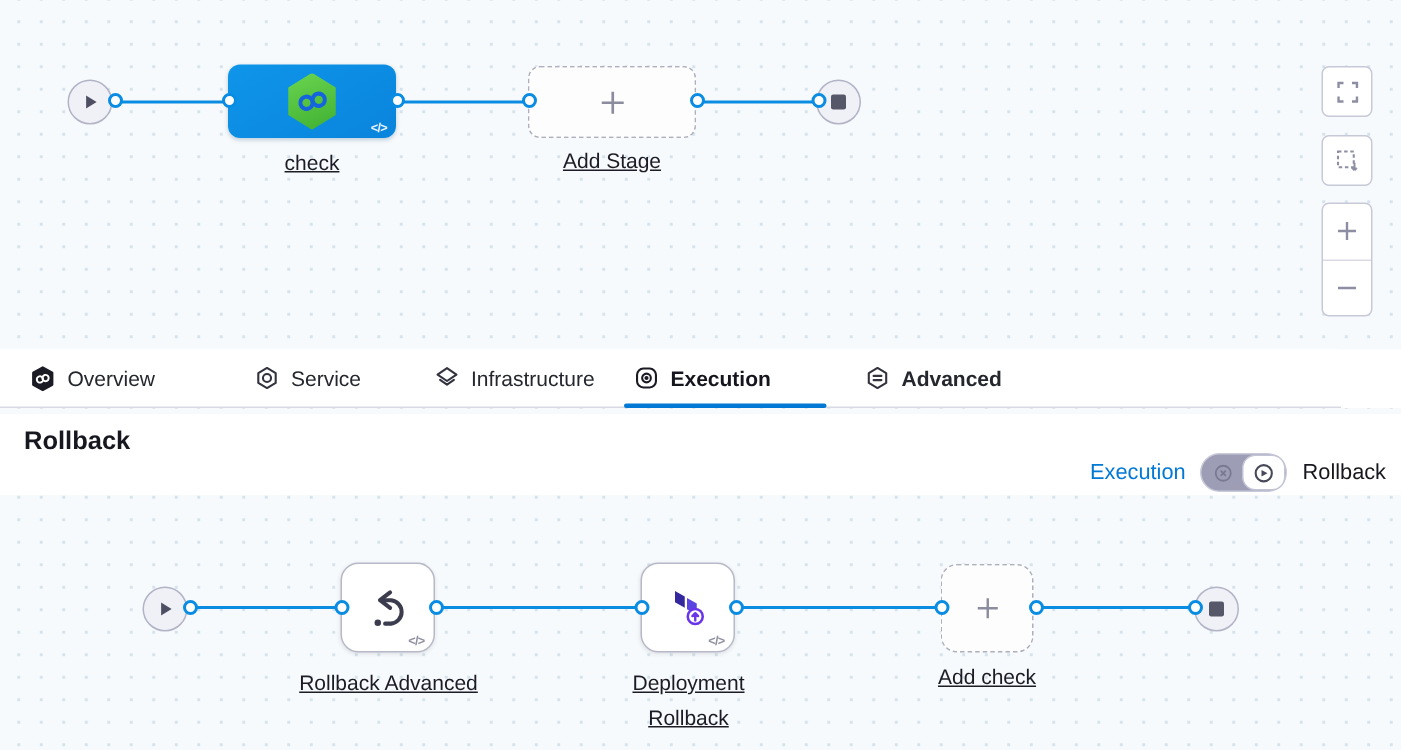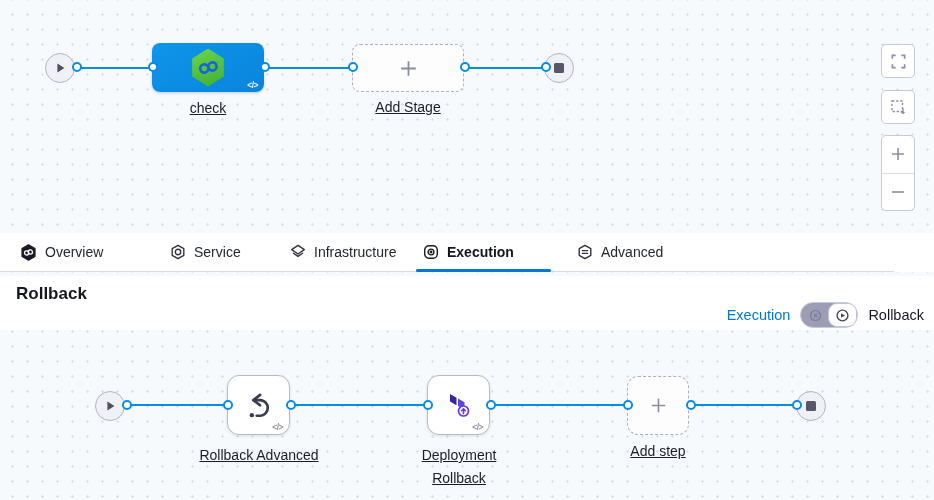--- a/index.html
+++ b/index.html
@@ -180,21 +180,21 @@
       <span>Infrastructure</span>
     </div>
     <div class="tab active" style="left:411px;">
       <svg width="16" height="16" viewBox="0 0 16 16" fill="none" stroke="#1b1b26" stroke-width="1.4">
         <rect x="1.7" y="1.7" width="12.6" height="12.6" rx="4.2"></rect>
         <circle cx="8" cy="8" r="2.9"></circle>
         <circle cx="8" cy="8" r="0.7" fill="#1b1b26"></circle>
       </svg>
       <span>Execution</span>
     </div>
-    <div class="tab" style="left:565px;">
+    <div class="tab" style="left:565px;font-weight:bold;">
       <svg width="16" height="16" viewBox="0 0 16 16" fill="none" stroke="#32333f" stroke-width="1.4" stroke-linejoin="round">
         <path d="M8 1.3 L13.8 4.7 V11.3 L8 14.7 L2.2 11.3 V4.7 Z"></path>
         <path d="M5.4 6.6 H10.6 M5.4 9.4 H10.6" stroke-linecap="round"></path>
       </svg>
       <span>Advanced</span>
     </div>
     <div class="tab-underline"></div>
   </div>
 
   <div id="canvas-bottom" class="canvas"></div>
@@ -269,15 +269,15 @@
   <div class="port" style="left:686px;top:400px;"></div>
   <div class="port" style="left:792px;top:400px;"></div>
 
   <div class="node-label" style="left:196px;top:444px;width:126px;">
     <span class="ln">Rollback Advanced</span>
   </div>
   <div class="node-label" style="left:396px;top:444px;width:126px;">
     <span class="ln">Deployment</span>
     <span class="ln">Rollback</span>
   </div>
-  <div class="node-label" style="left:596px;top:443px;width:124px;">Add step</div>
+  <div class="node-label" style="left:596px;top:443px;width:124px;">Add check</div>
 
 </div>
 
 </body></html>

